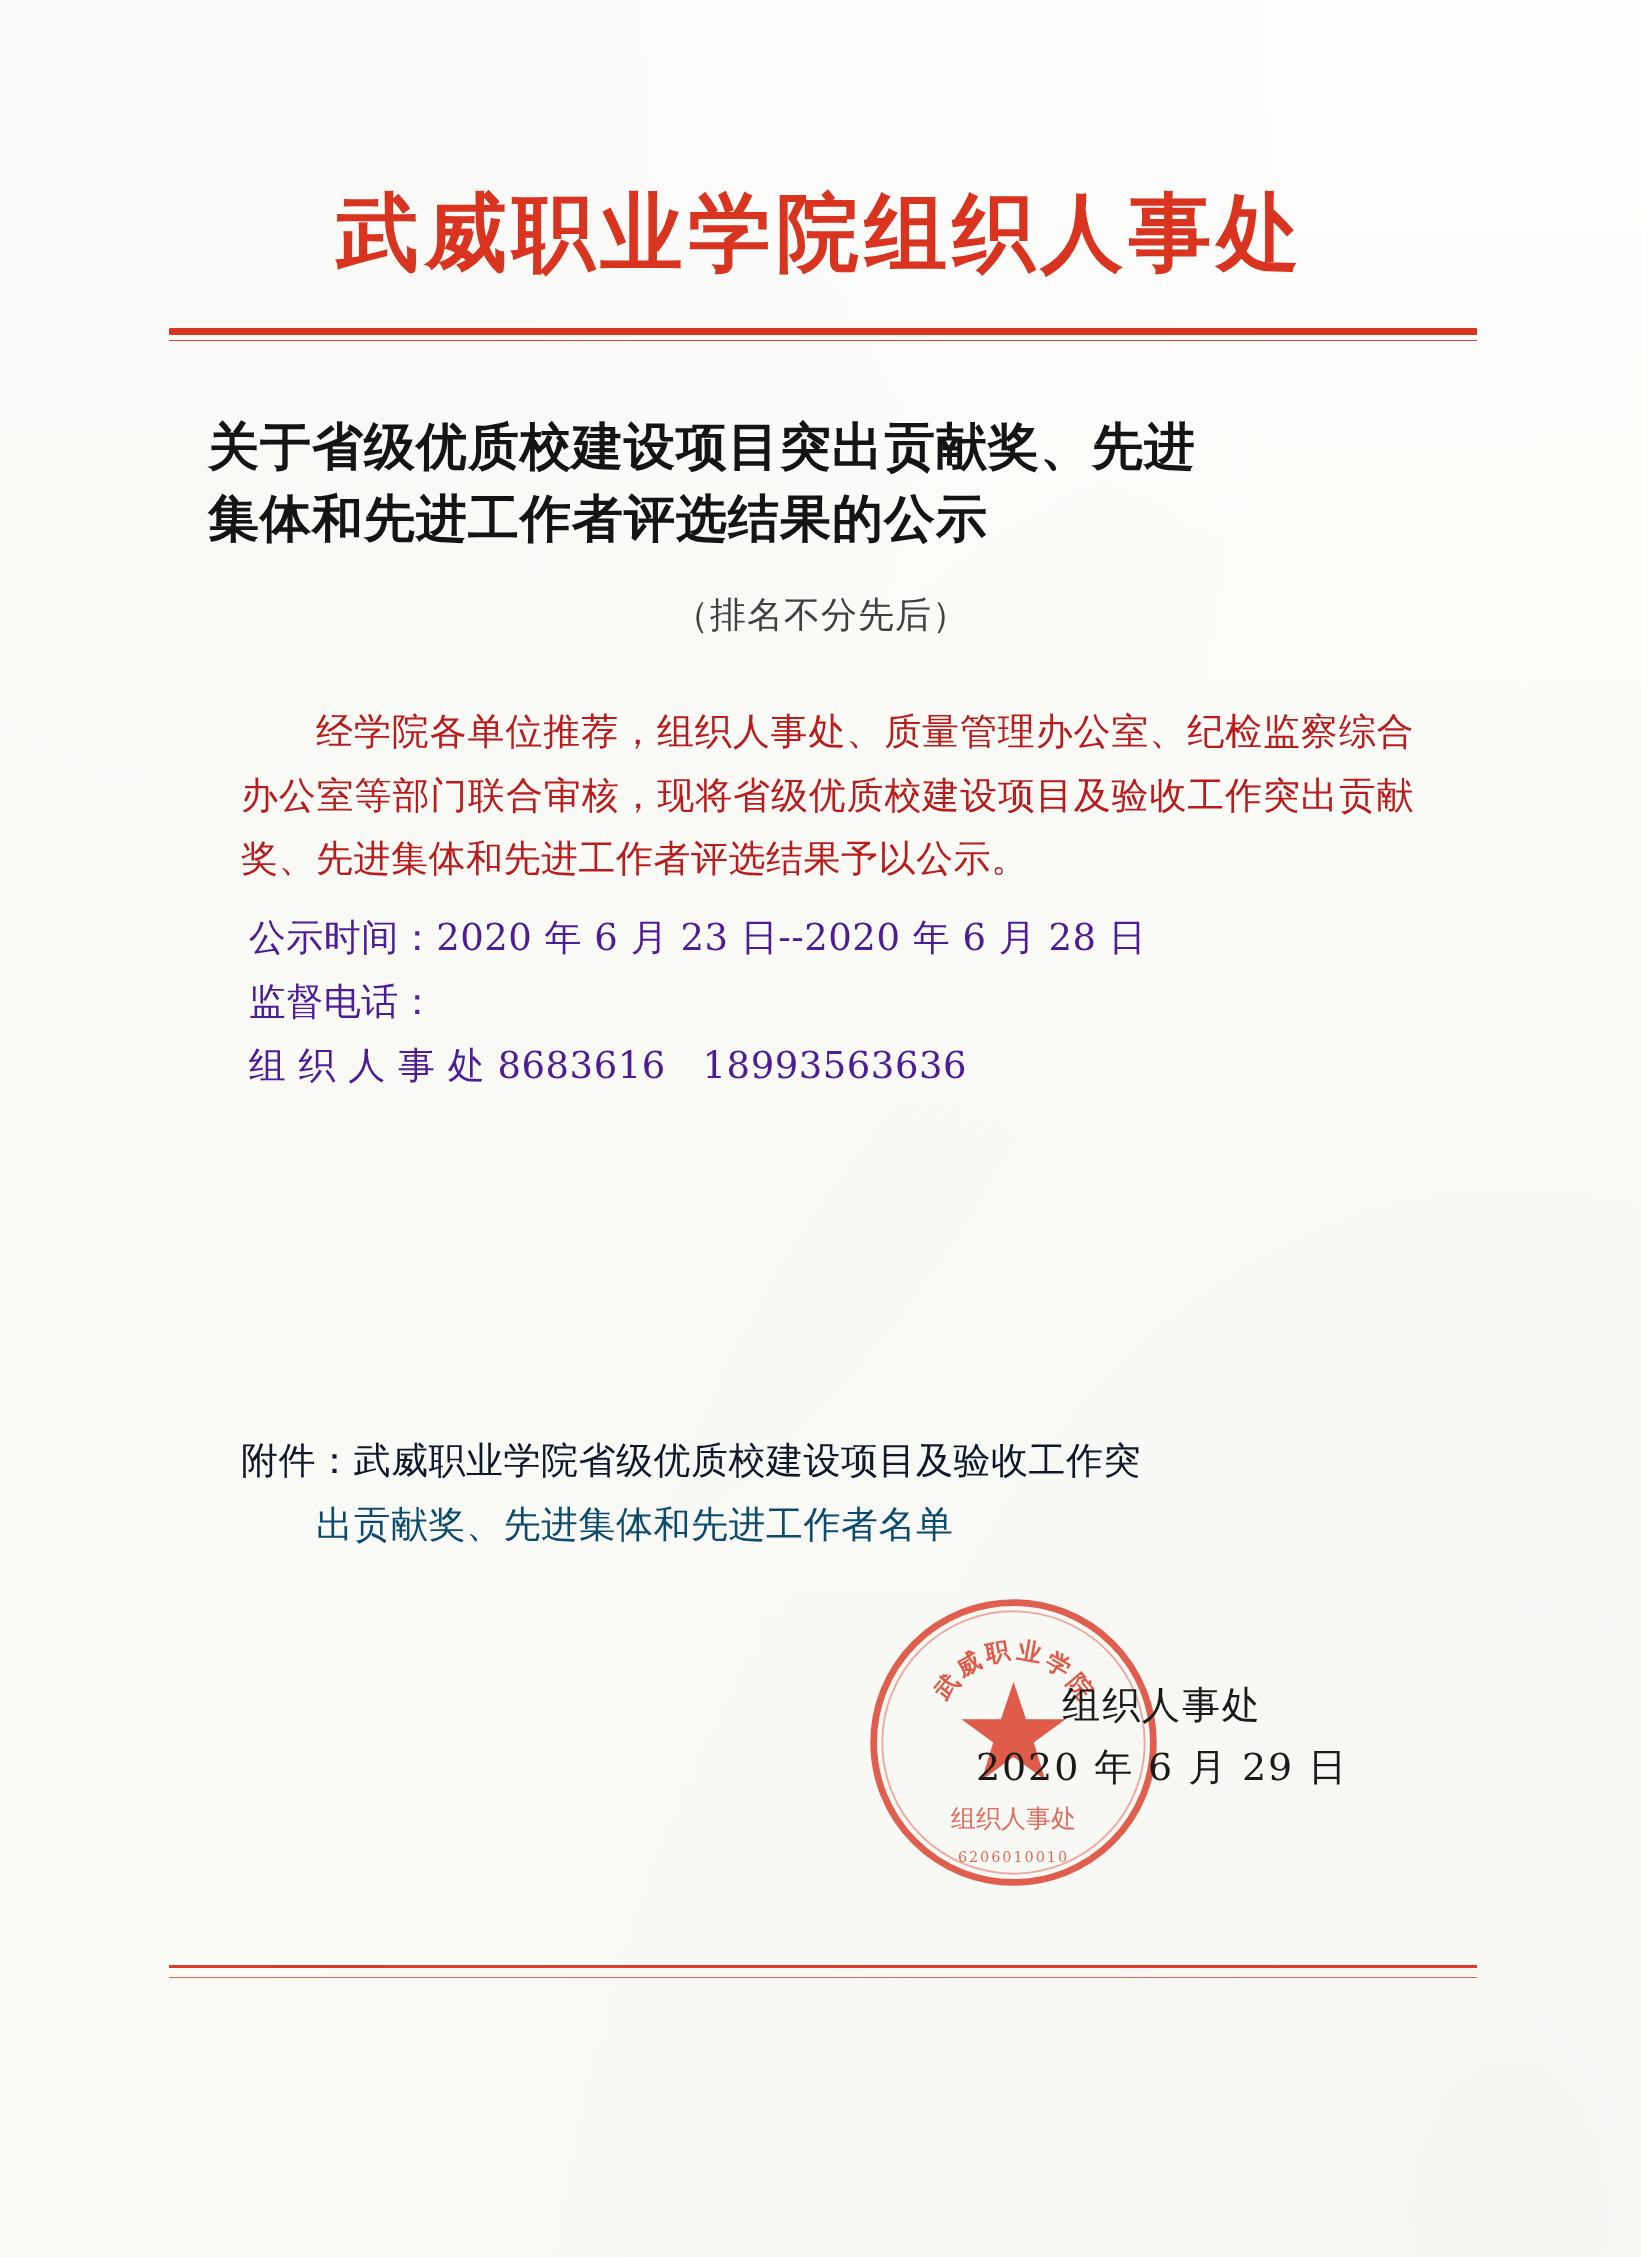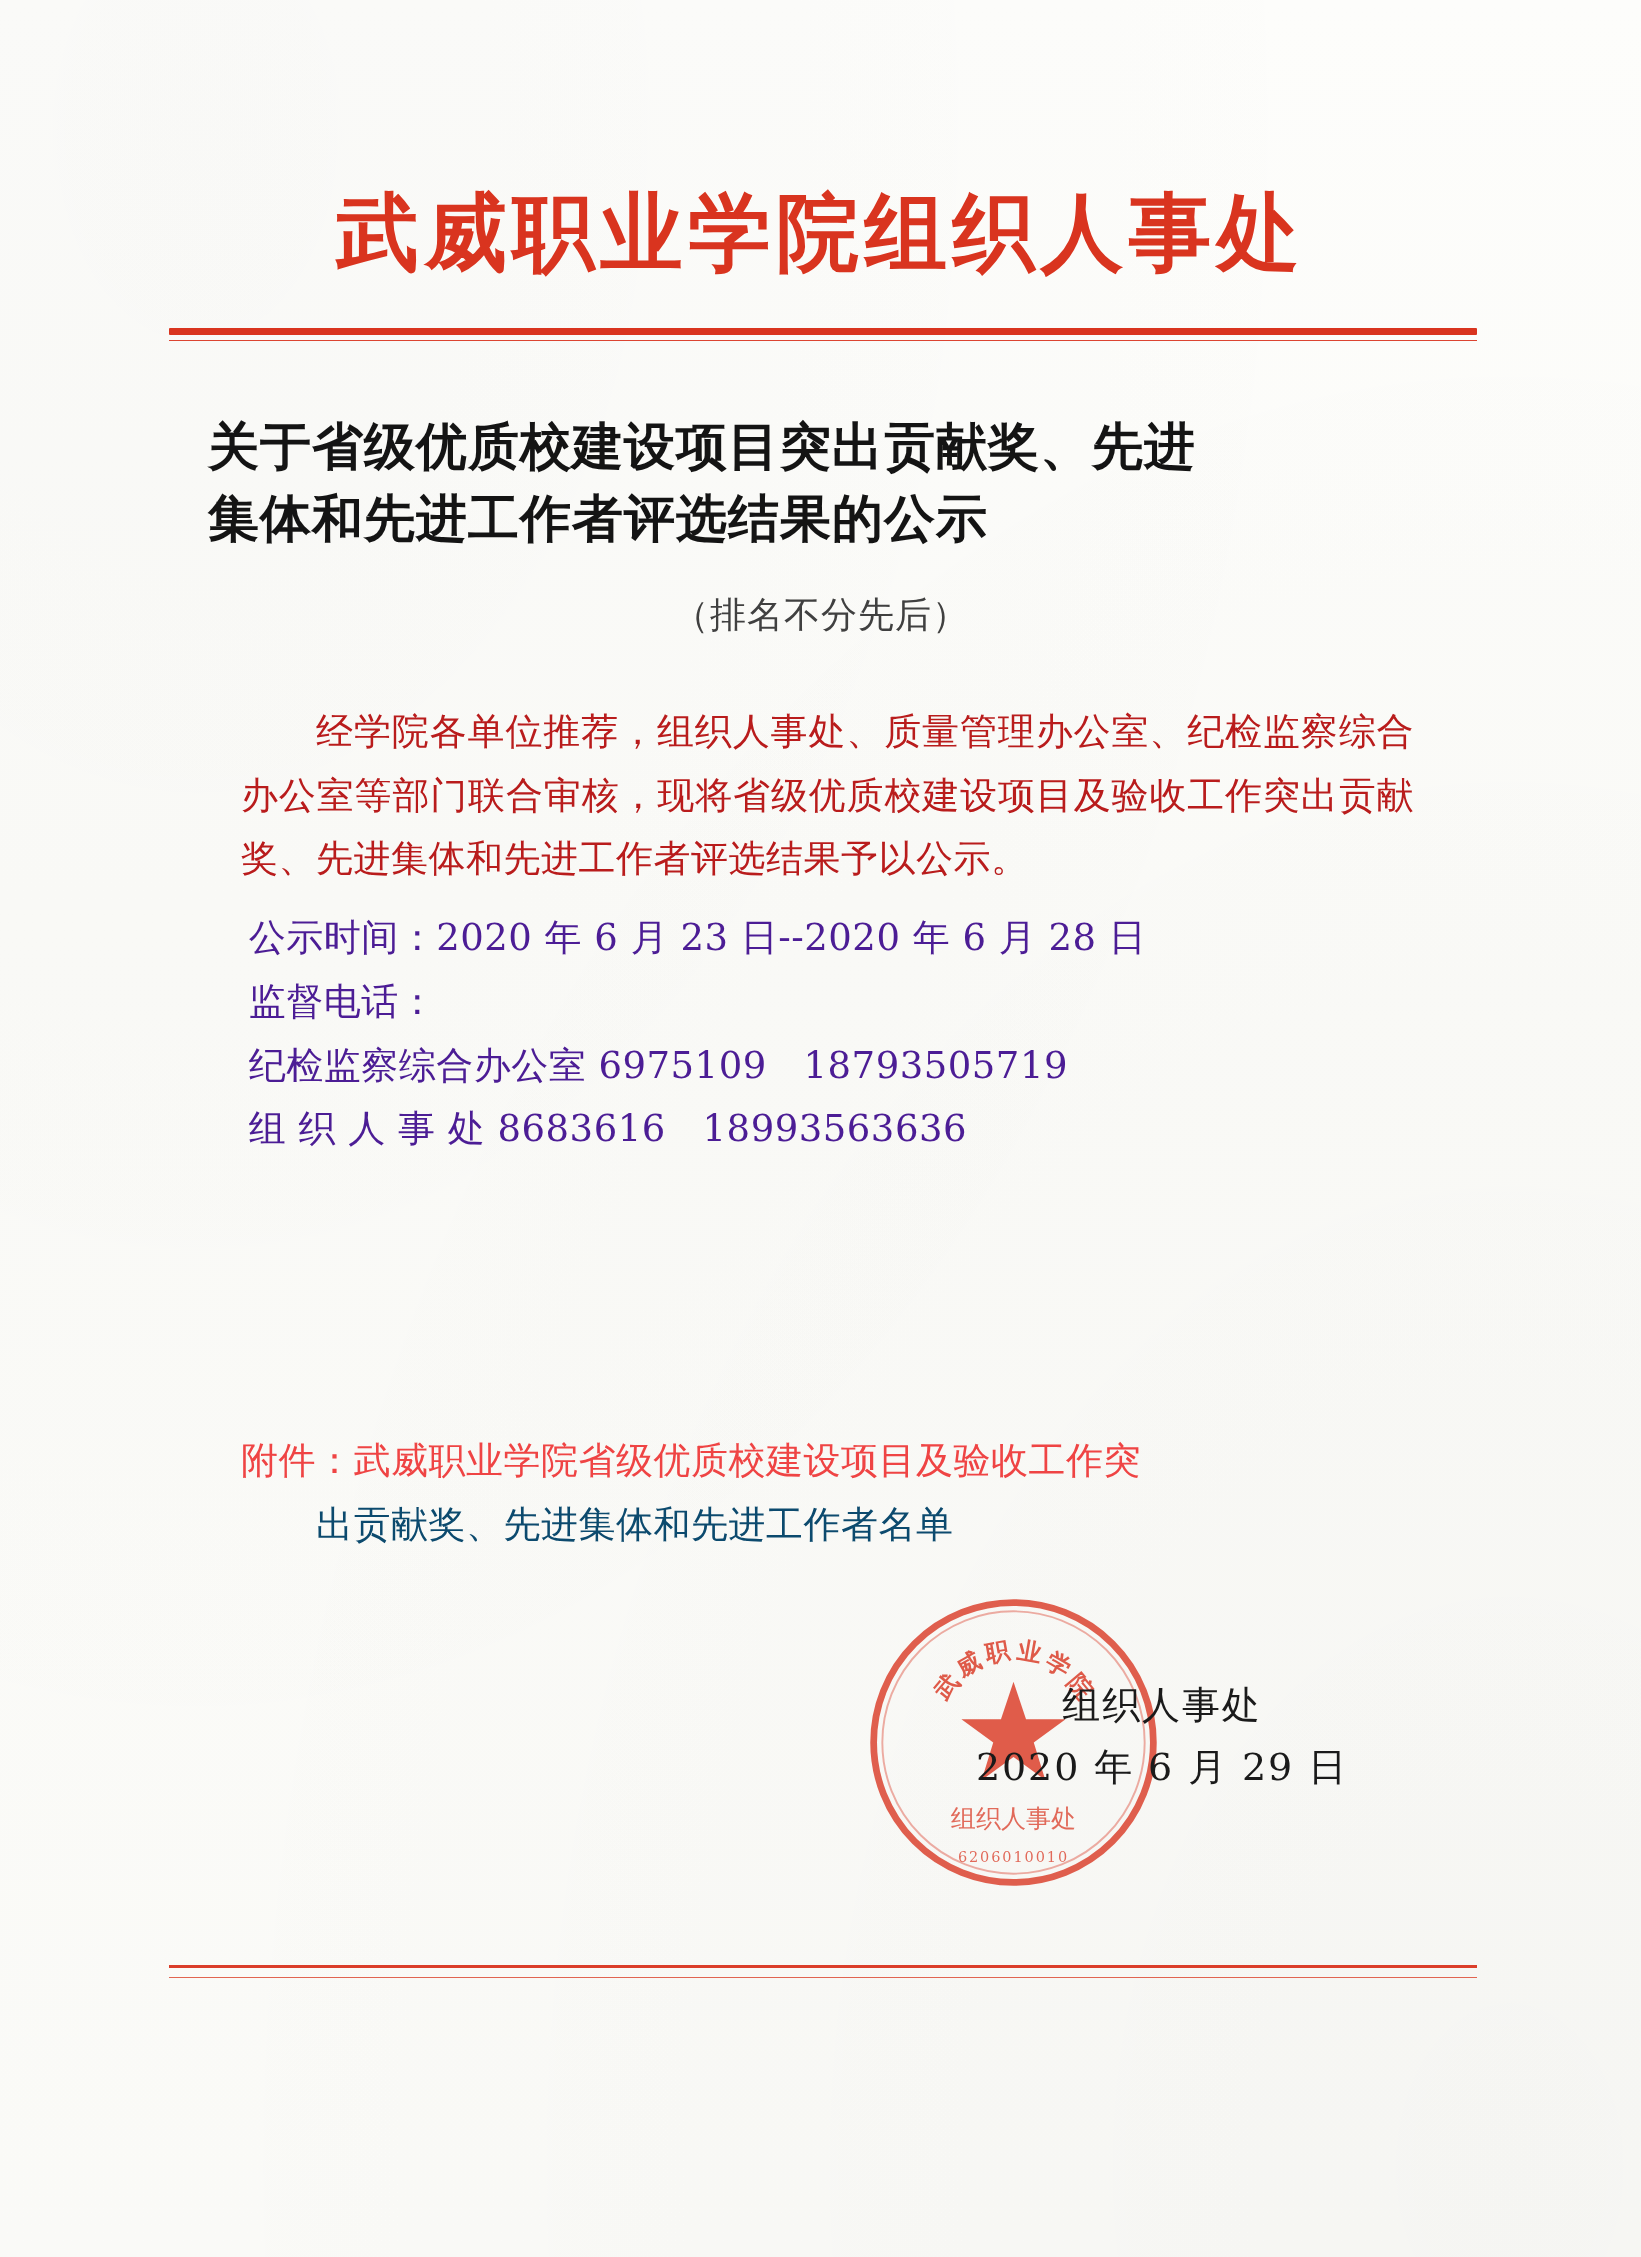--- a/index.html
+++ b/index.html
@@ -133,21 +133,21 @@
   .attach-block {
     position: absolute;
     left: 241px;
     top: 1429px;
     width: 1173px;
   }
   .attach-first {
     font-size: 37px;
     line-height: 1.72;
     letter-spacing: 0.5px;
-    color: #ef4444;
+    color: #0f172a;
   }
   .attach-second {
     font-size: 37px;
     line-height: 1.72;
     letter-spacing: 0.5px;
     color: #0c4a6e;
     padding-left: 75px;
   }
 
   
@@ -222,21 +222,20 @@
 
   <div class="body-block">
     <div class="para indent">经学院各单位推荐，组织人事处、质量管理办公室、纪检监察综合办公室等部门联合审核，现将省级优质校建设项目及验收工作突出贡献奖、先进集体和先进工作者评选结果予以公示。</div>
 
     <div class="spacer-sm"></div>
 
     <div class="line indent">公示时间：2020 年 6 月 23 日--2020 年 6 月 28 日</div>
 
     <div class="line indent">监督电话：</div>
 
-    <div class="line indent">纪检监察综合办公室 6975109   18793505719</div>
 
     <div class="line indent">组 织 人 事 处 8683616   18993563636</div>
   </div>
 
   <div class="attach-block">
     <div class="attach-first">附件：武威职业学院省级优质校建设项目及验收工作突</div>
     <div class="attach-second">出贡献奖、先进集体和先进工作者名单</div>
   </div>
 
   <div class="seal">

